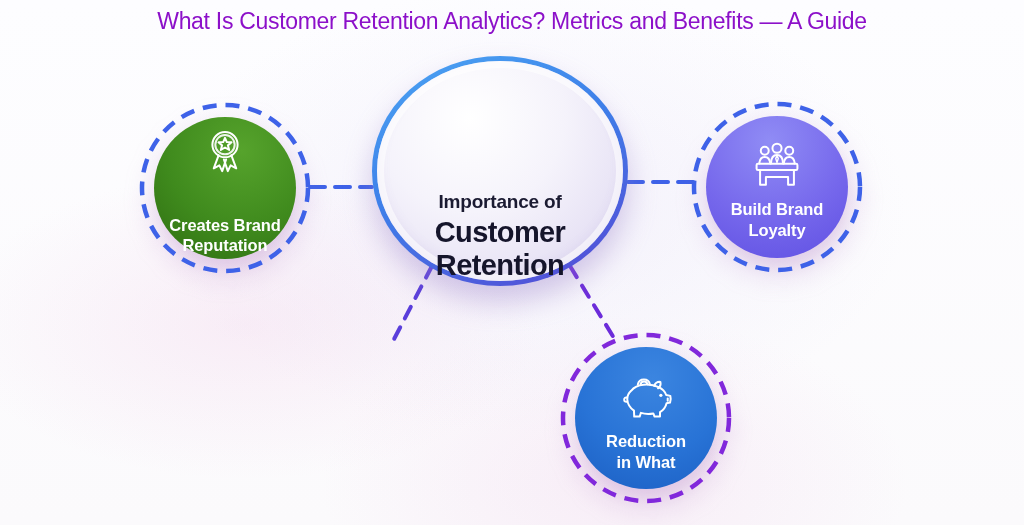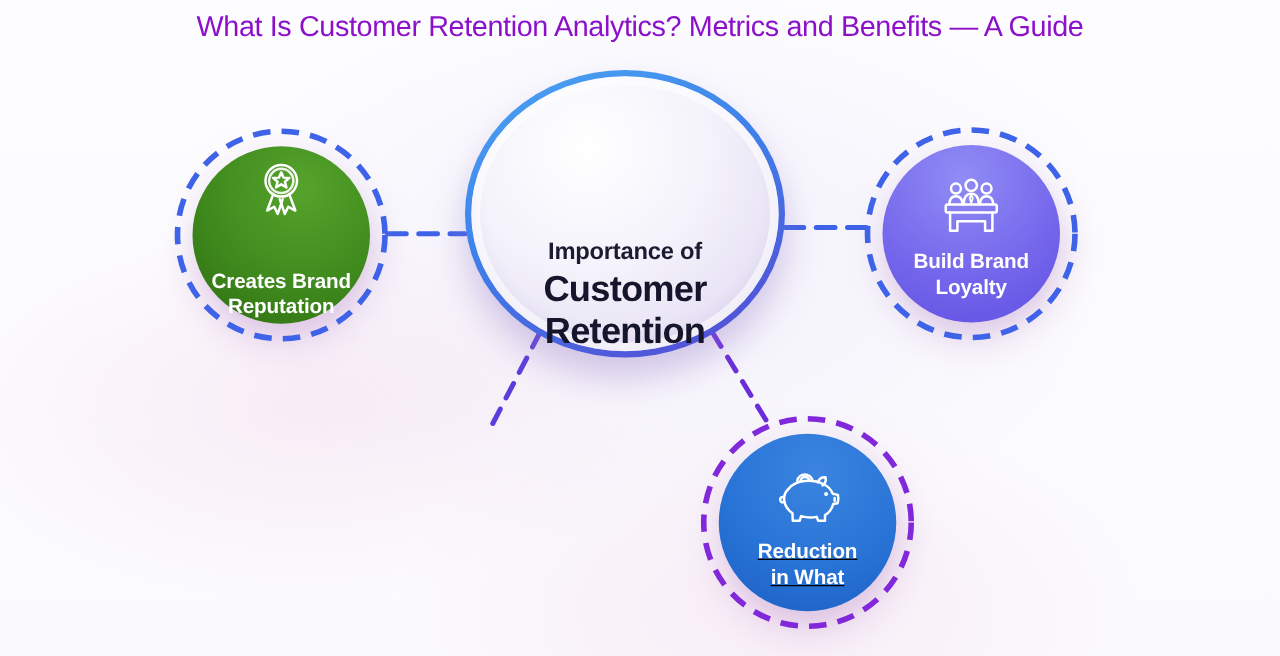--- a/index.html
+++ b/index.html
@@ -51,21 +51,21 @@
   .ring-blue circle { stroke:#3E62E8; }
   .ring-purple circle { stroke:#8128DB; }
   .bubble {
     position:absolute; left:15px; top:15px; width:142px; height:142px; border-radius:50%;
     display:flex; flex-direction:column; align-items:center; justify-content:center;
     gap:5px; padding-top:4px;
   }
   .bubble-green  { background:radial-gradient(circle at 62% 24%, #56A32C 0%, #3F8A1D 55%, #2E6D11 100%);gap:36px; }
   .bubble-violet { background:radial-gradient(circle at 45% 18%, #908CF5 0%, #7668EC 55%, #5F4FE2 100%); }
   .bubble-teal   { background:radial-gradient(circle at 55% 22%, #2B8EA8 0%, #1D7A94 55%, #136074 100%); }
-  .bubble-blue   { background:radial-gradient(circle at 55% 22%, #3B85E0 0%, #2873D6 55%, #1B5EC2 100%);text-decoration:underline; }
+  .bubble-blue   { background:radial-gradient(circle at 55% 22%, #3B85E0 0%, #2873D6 55%, #1B5EC2 100%); }
 
   .pos-green  { left:139px; top:102px; }
   .pos-violet { left:691px; top:101px; }
   .pos-teal   { left:257px; top:333px; }
   .pos-blue   { left:560px; top:332px; }
 
   .node-label {
     color:#fff; font-size:16.5px; font-weight:700; text-align:center;
     line-height:1.22; letter-spacing:-0.1px;
   }

